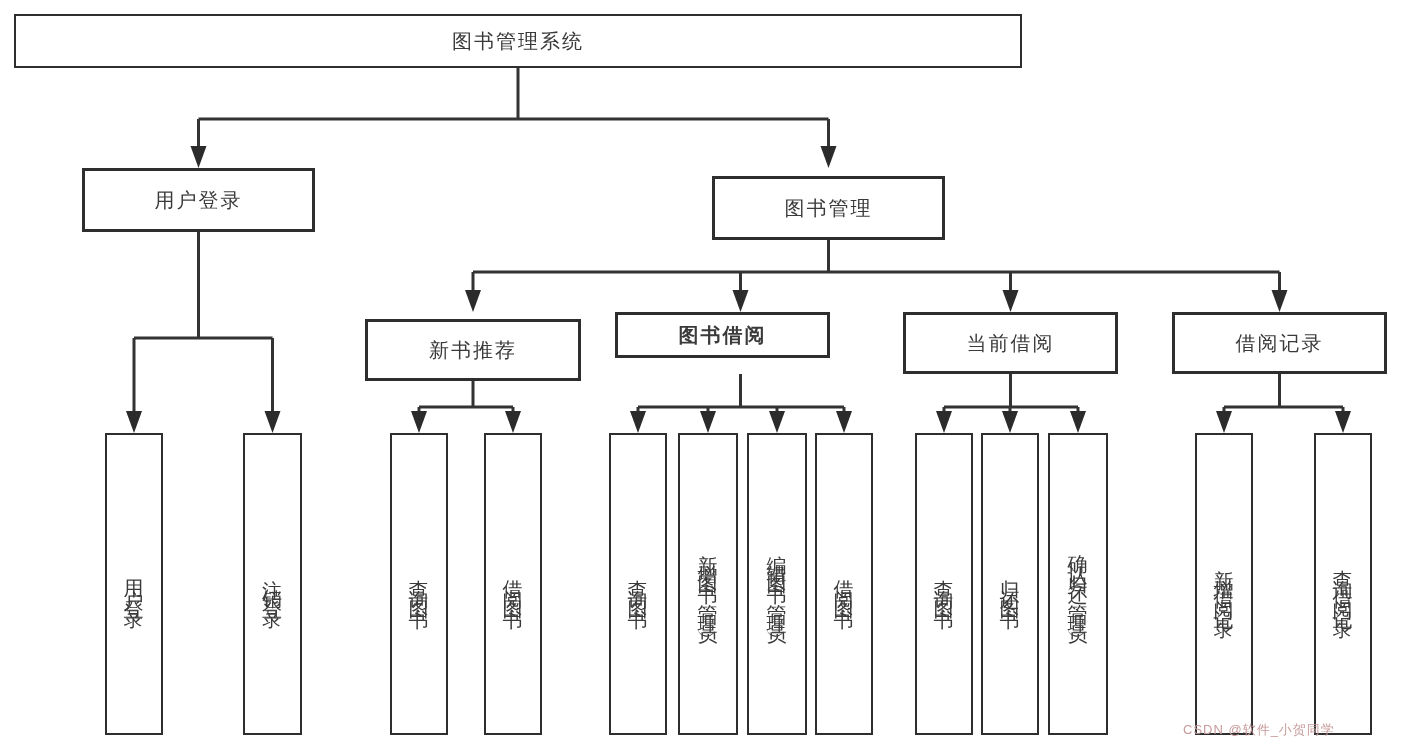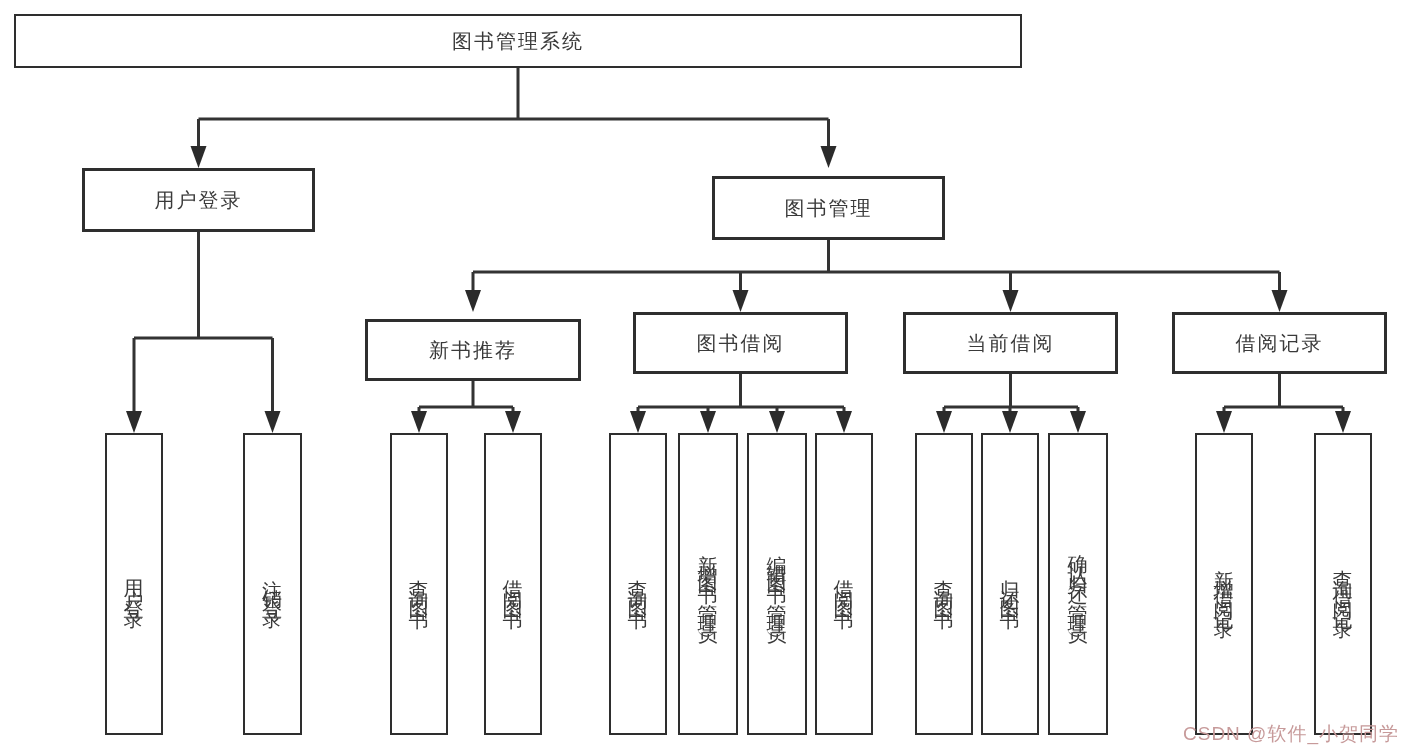--- a/index.html
+++ b/index.html
@@ -46,21 +46,21 @@
     line-height: 1;
     letter-spacing: 10px;
     color: #3a3a3a;
     white-space: nowrap;
   }
   .watermark {
     position: absolute;
     left: 1183px;
     top: 721px;
     z-index: 3;
-    font-size: 19px;
+    font-size: 13px;
     color: #c79a9a;
     letter-spacing: 1px;
     white-space: nowrap;
   }
 </style>
 </head>
 <body>
 
 <div class="stage">
 
@@ -111,21 +111,21 @@
   <div class="node" style="left:82px; top:168px; width:233px; height:64px;">
     <span>用户登录</span>
   </div>
   <div class="node" style="left:712px; top:168px; width:233px; height:64px;margin-top:8px;">
     <span>图书管理</span>
   </div>
 
   <div class="node" style="left:365px; top:319px; width:216px; height:62px;">
     <span>新书推荐</span>
   </div>
-  <div class="node" style="left:633px; top:312px; width:215px; height:62px;">
+  <div class="node" style="left:615px; top:312px; width:215px; height:46px;font-weight:bold;">
     <span>图书借阅</span>
   </div>
   <div class="node" style="left:903px; top:312px; width:215px; height:62px;">
     <span>当前借阅</span>
   </div>
   <div class="node" style="left:1172px; top:312px; width:215px; height:62px;">
     <span>借阅记录</span>
   </div>
 
   <div class="vbox" style="left:105px; width:58px;">

